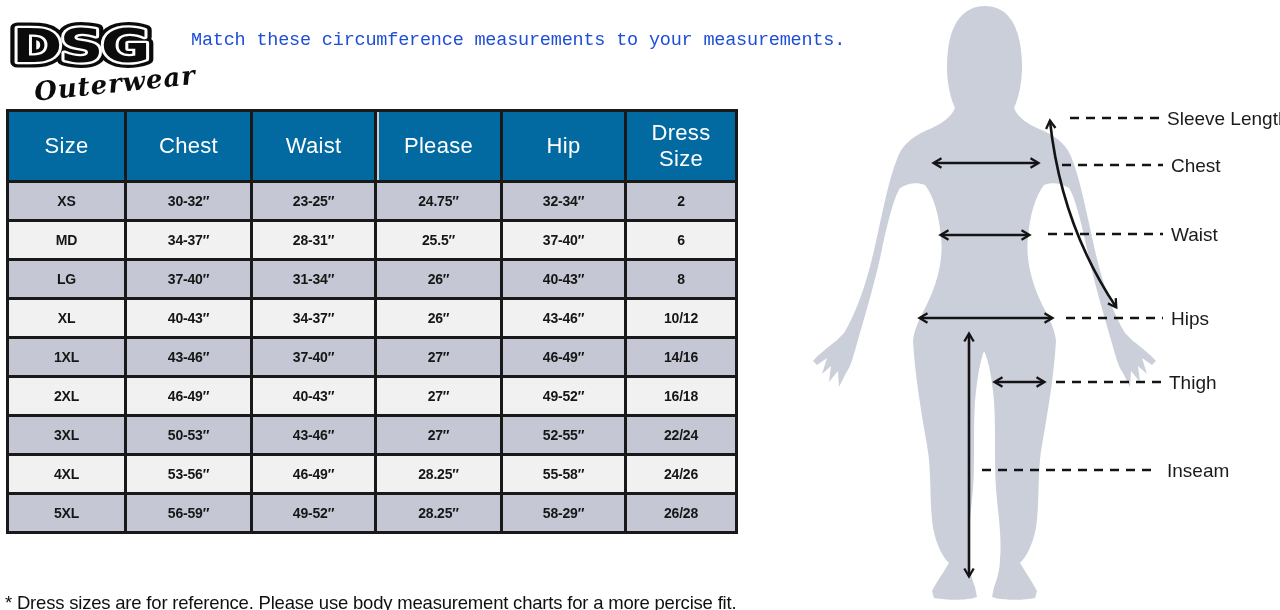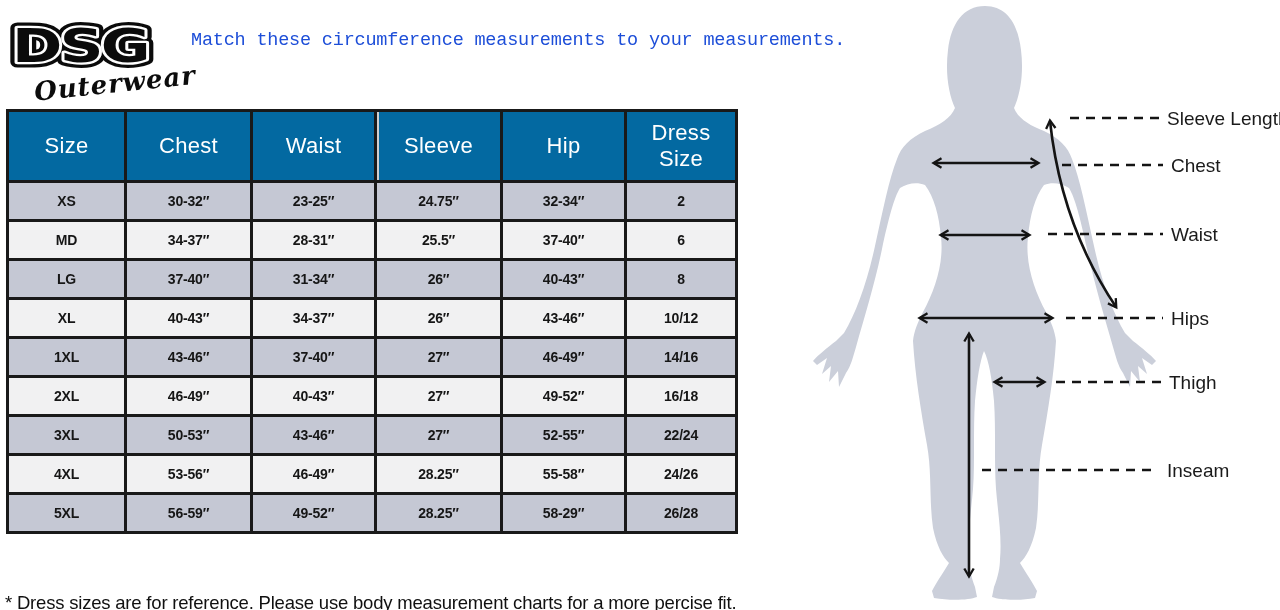--- a/index.html
+++ b/index.html
@@ -81,21 +81,21 @@
         <col style="width:124px">
       <col style="width:126px">
         <col style="width:124px">
         <col style="width:111px">
     </colgroup>
     <thead>
       <tr>
         <th>Size</th>
         <th>Chest</th>
         <th>Waist</th>
-        <th class="seam">Sleeve</th>
+        <th class="seam">Please</th>
         <th>Hip</th>
         <th>Dress Size</th>
       </tr>
     </thead>
     <tbody>
       <tr>
         <td>XS</td>
         <td>30-32″</td>
         <td>23-25″</td>
         <td>24.75″</td>

